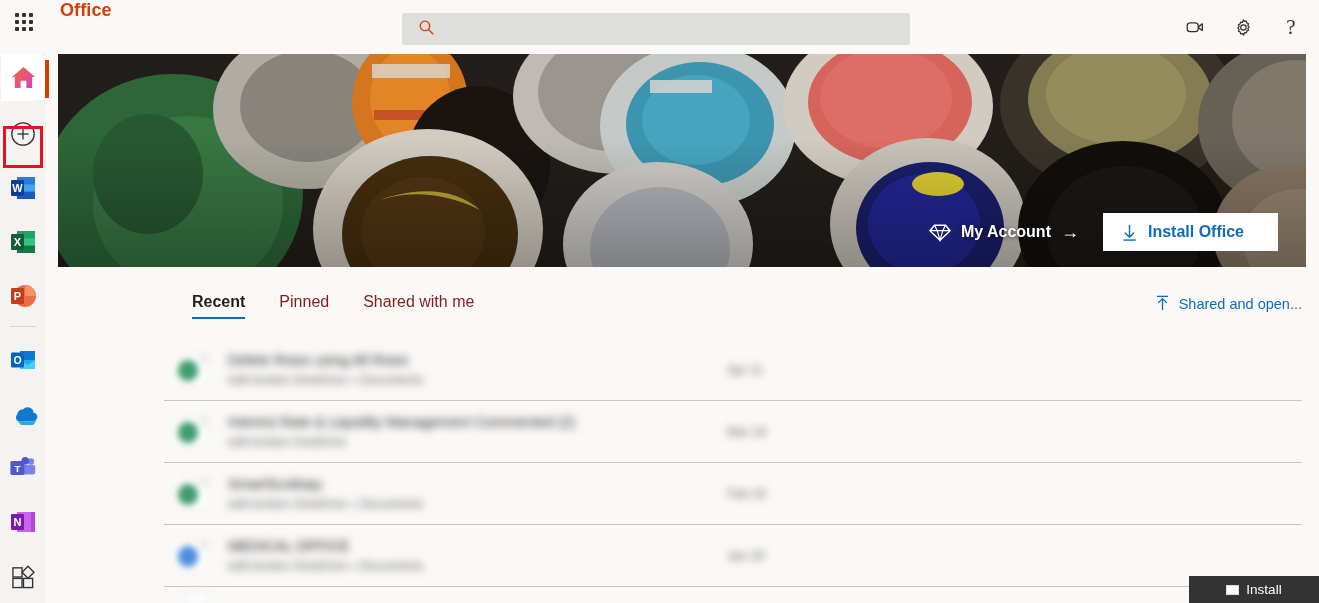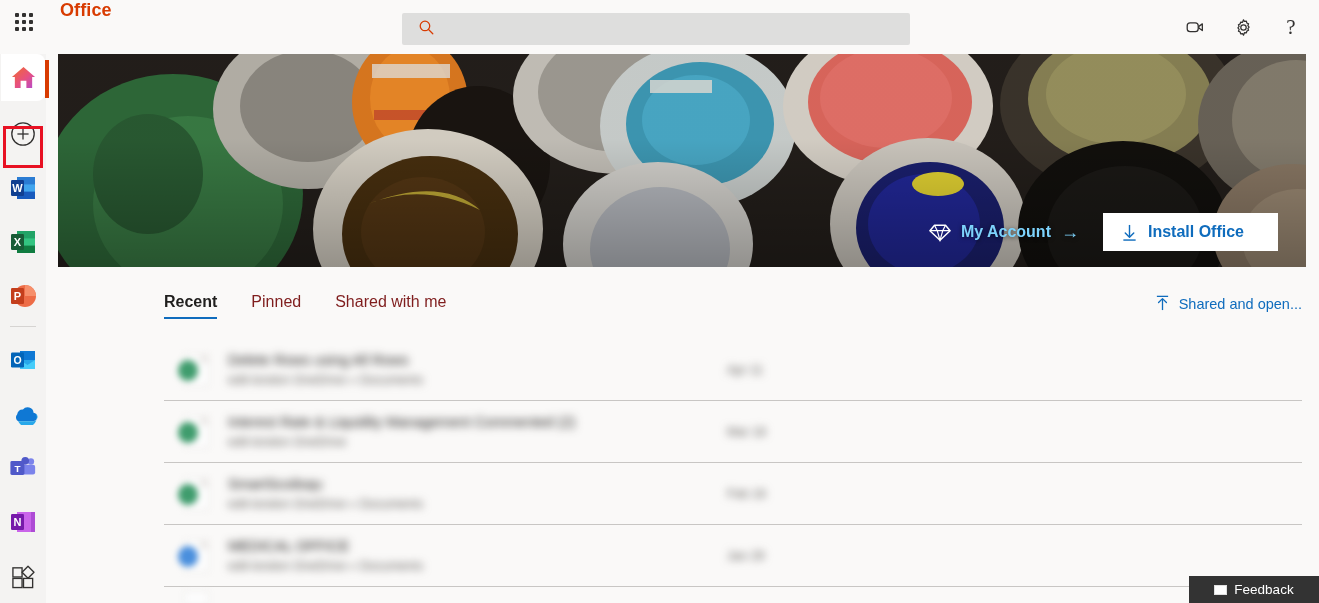--- a/index.html
+++ b/index.html
@@ -107,41 +107,41 @@
     position: absolute; left: 104px; bottom: 20px;
     font-size: 30px; font-weight: 700; color: #ffffff;
     text-shadow: 0 1px 5px rgba(0,0,0,.55);
   }
   .hero-actions {
     position: absolute; right: 28px; bottom: 16px;
     display: flex; align-items: center; gap: 24px;
   }
   .myaccount {
     display: flex; align-items: center; gap: 10px;
-    color: #7dd3fc; font-size: 16px; font-weight: 700; cursor: pointer;
+    color: #ffffff; font-size: 16px; font-weight: 700; cursor: pointer;
     text-shadow: 0 1px 4px rgba(0,0,0,.6);
   }
   .install-btn {
     background: #ffffff; height: 38px;
     display: flex; align-items: center; gap: 10px;
     padding: 0 34px 0 18px; cursor: pointer;
   }
   .install-btn span { color: #0f6cbd; font-size: 16px; font-weight: 700; }
 
   
   .content { position: absolute; left: 58px; top: 267px; width: 1261px; height: 336px; }
   .tabs {
     position: absolute; left: 106px; top: 26px;
     display: flex; align-items: flex-end; gap: 34px;
   }
   .tab {
     font-size: 16px; color: #7f1d1d; padding-bottom: 8px;
     cursor: pointer; position: relative;
   }
-  .tab.active { color: #201f1e; font-weight: 700; }
+  .tab.active { color: #201f1e; font-weight: 700; margin-left: 28px; }
   .tab.active:after {
     content: ""; position: absolute; left: 0; right: 0; bottom: 0;
     height: 2.5px; background: #0f6cbd;
   }
   .upload {
     position: absolute; right: 17px; top: 28px;
     display: flex; align-items: center; gap: 9px;
     color: #0f6cbd; font-size: 14.5px; cursor: pointer;
   }
 
@@ -498,15 +498,15 @@
       </div>
       <div class="fmeta blur">
         <div class="fname">&nbsp;</div>
       </div>
     </div>
 
   </div>
 
   <div class="feedback">
     <span class="fb-flag"></span>
-    <span>Feedback</span>
+    <span>Install</span>
   </div>
 </div>
 
 </body></html>

